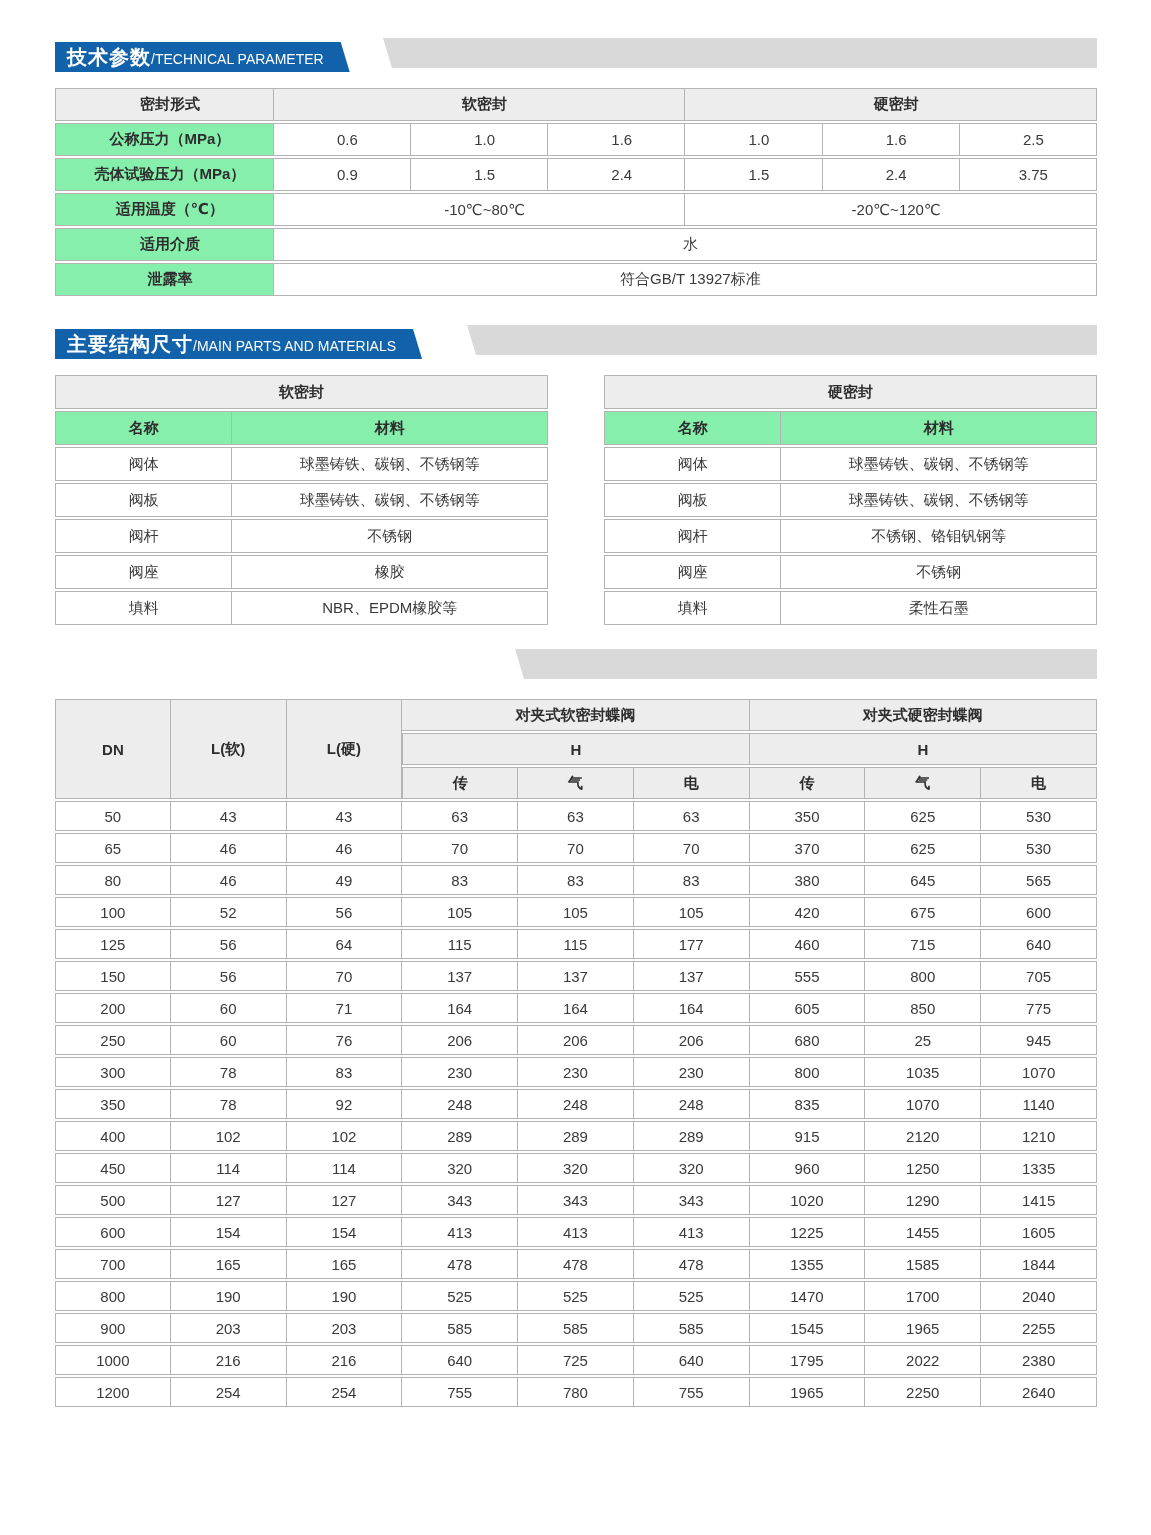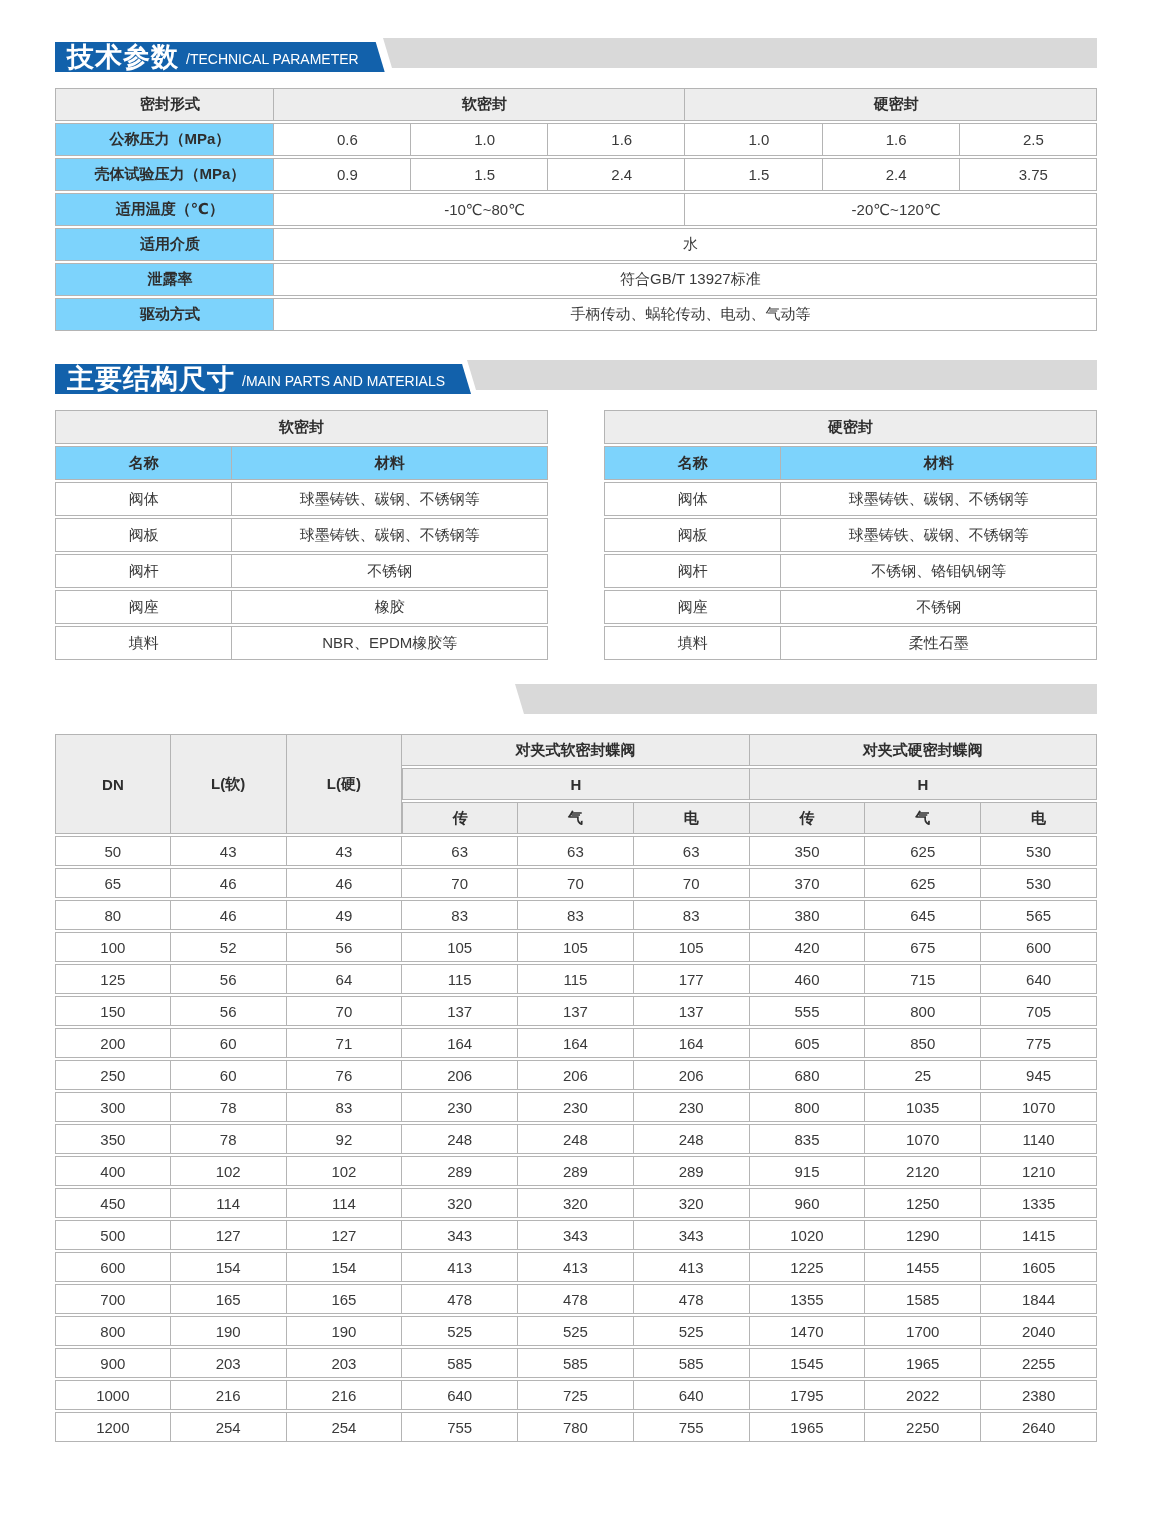--- a/index.html
+++ b/index.html
@@ -30,41 +30,41 @@
     clip-path:polygon(0 0,100% 0,100% 100%,9px 100%);
   }
   .banner-blue{
     position:absolute;top:0;left:0;height:30px;
     background:var(--blue);
     clip-path:polygon(0 0,calc(100% - 9px) 0,100% 100%,0 100%);
     display:flex;align-items:center;
     padding:0 26px 0 12px;
     white-space:nowrap;
   }
-  .banner-blue .zh{color:#fff;font-size:27px;font-weight:bold;letter-spacing:1px;}
-  .banner-blue .en{color:#fff;font-size:14px;margin-left:7px;padding-top:3px;}
+  .banner-blue .zh{color:#fff;font-size:20px;font-weight:bold;letter-spacing:1px;}
+  .banner-blue .en{color:#fff;font-size:14px;padding-top:3px;}
 
   
   table{
     width:100%;
     border-collapse:separate;
     border-spacing:0 2px;
     table-layout:fixed;
   }
   th,td{
     border:1px solid var(--bd);
     text-align:center;
     vertical-align:middle;
     font-size:15px;
     padding:0 4px;
     overflow:hidden;
   }
   th:not(:first-child),td:not(:first-child){border-left:none;}
   th{background:var(--hdr-bg);font-weight:bold;color:#2e2e2e;}
-  th.white{background:#7dd3fc;}
+  th.white{background:#86efac;}
   td{background:#ffffff;color:var(--txt);}
 
   .tech-table td,.tech-table th{height:33px;padding-left:15px;}
   .mat-wrap{display:flex;gap:56px;}
   .mat-wrap table{width:493px;}
   .mat-table td,.mat-table th{height:34px;}
   .dims-table th{height:32px;}
   .dims-table td{height:30px;}
 
   .gap-after-tech{height:31px;}
@@ -122,24 +122,20 @@
           <td colspan="3">-10℃~80℃</td>
           <td colspan="3">-20℃~120℃</td>
         </tr>
         <tr>
           <th class="white">适用介质</th>
           <td colspan="6">水</td>
         </tr>
         <tr>
           <th class="white">泄露率</th>
           <td colspan="6">符合GB/T 13927标准</td>
-        </tr>
-        <tr>
-          <th class="white">驱动方式</th>
-          <td colspan="6">手柄传动、蜗轮传动、电动、气动等</td>
         </tr>
       </tbody>
   </table>
 
   <div class="gap-after-tech"></div>
 
   <div class="section-header">
     <div class="banner-gray" style="left:412px;"></div>
     <div class="banner-blue">
       <span class="zh">主要结构尺寸</span>

